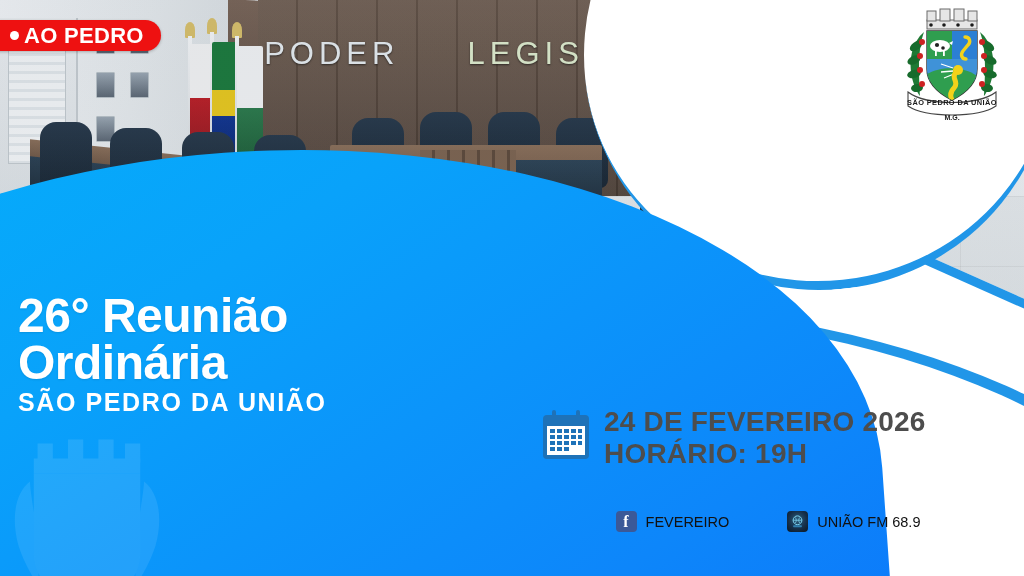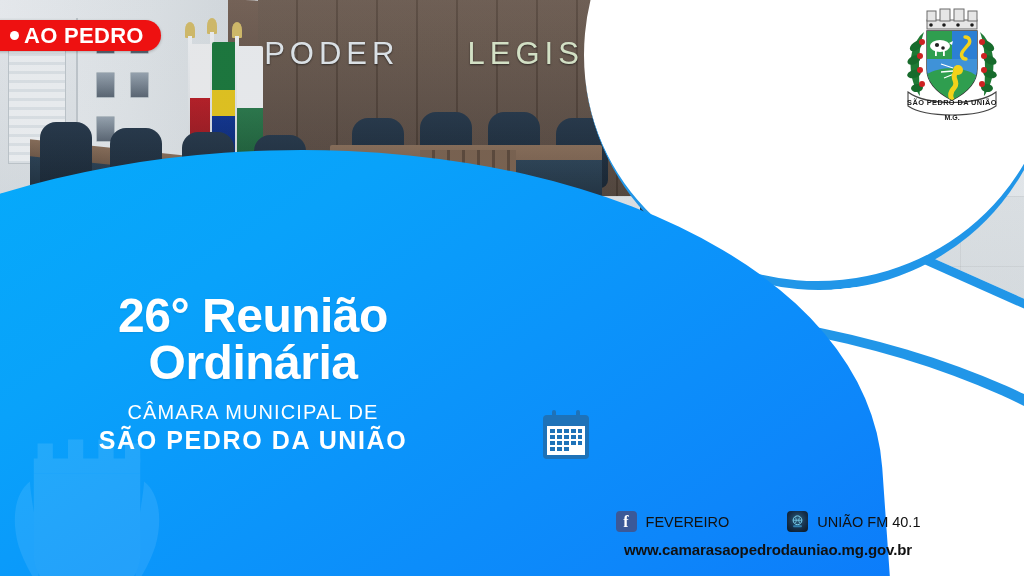--- a/index.html
+++ b/index.html
@@ -206,21 +206,21 @@
     height:31px;padding:0 17px 0 24px;
     background:#ee1111;
     border-radius:0 16px 16px 0;
     display:flex;align-items:center;gap:5px;
     color:#ffffff;font-weight:700;font-size:22px;letter-spacing:.3px;
     box-shadow:0 1px 3px rgba(0,0,0,.25);
   }
   .aovivo .dot{width:9px;height:9px;border-radius:50%;background:#fff;display:inline-block;}
 
   
-  .lefttext{position:absolute;left:18px;top:292px;width:470px;color:#fff;text-align:center;}
+  .lefttext{position:absolute;left:18px;top:292px;width:470px;color:#fff;}
   .h1{
     font-size:48px;line-height:.98;font-weight:700;letter-spacing:-0.5px;
     margin:0;text-shadow:0 1px 2px rgba(0,0,0,.10);
   }
   .sub1{
     margin-top:15px;font-size:20px;font-weight:400;letter-spacing:1.1px;
   }
   .sub2{
     margin-top:2px;font-size:25px;font-weight:700;letter-spacing:1.6px;
   }
@@ -465,21 +465,20 @@
   </div>
 
   <div class="aovivo">
     <span class="dot"></span>
     <span>AO PEDRO</span>
   </div>
 
   <div class="lefttext">
     <div class="h1">26° Reunião</div>
     <div class="h1">Ordinária</div>
-    <div class="sub1">CÂMARA MUNICIPAL DE</div>
     <div class="sub2">SÃO PEDRO DA UNIÃO</div>
   </div>
 
   <div class="dateblock">
     <svg class="calicon" viewBox="0 0 48 50" aria-hidden="true">
       <rect x="10" y="0" width="4" height="9" rx="2" fill="#1E72B8"></rect>
       <rect x="34" y="0" width="4" height="9" rx="2" fill="#1E72B8"></rect>
       <rect x="1" y="5" width="46" height="44" rx="4" fill="#1E72B8"></rect>
       <rect x="5" y="16" width="38" height="29" fill="#ffffff"></rect>
       <g fill="#1E72B8">
@@ -496,40 +495,43 @@
         <rect x="8" y="31" width="5" height="4"></rect>
           <rect x="15" y="31" width="5" height="4"></rect>
         <rect x="22" y="31" width="5" height="4"></rect>
           <rect x="29" y="31" width="5" height="4"></rect>
         <rect x="36" y="31" width="4" height="4"></rect>
         <rect x="8" y="37" width="5" height="4"></rect>
           <rect x="15" y="37" width="5" height="4"></rect>
         <rect x="22" y="37" width="5" height="4"></rect>
       </g>
     </svg>
+    <div class="datetext">
+      <div>24 DE FEVEREIRO 2026</div>
+      <div>HORÁRIO: 19H</div>
+    </div>
   </div>
 
   <div class="footer">
     <div class="f-row">
       <div class="f-item">
         <span class="fb-icon">f</span>
         <span>FEVEREIRO</span>
       </div>
       <div class="f-item">
         <span class="radio-icon">
           <svg width="15" height="15" viewBox="0 0 24 24" aria-hidden="true">
             <circle cx="12" cy="10" r="7" fill="none" stroke="#7fd4ef" stroke-width="1.6"></circle>
             <path d="M5 10h14M8.5 5.5c2 3 2 6 0 9M15.5 5.5c-2 3-2 6 0 9" stroke="#7fd4ef" stroke-width="1.2" fill="none"></path>
             <rect x="5" y="18" width="14" height="3" rx="1" fill="#2f7fae"></rect>
           </svg>
         </span>
-        <span>UNIÃO FM 40.1</span>
+        <span>UNIÃO FM 68.9</span>
       </div>
     </div>
-    <div class="f-line3">www.camarasaopedrodauniao.mg.gov.br</div>
   </div>
 
   <div class="coat">
     <svg viewBox="0 0 132 132" width="132" height="132" aria-hidden="true">
 
       <g>
         <rect x="41" y="18" width="50" height="9" fill="#e6e6e6" stroke="#6b6b6b" stroke-width="1"></rect>
         <rect x="41" y="9" width="9" height="10" fill="#e6e6e6" stroke="#6b6b6b" stroke-width="1"></rect>
         <rect x="54" y="7" width="10" height="12" fill="#e6e6e6" stroke="#6b6b6b" stroke-width="1"></rect>
         <rect x="68" y="7" width="10" height="12" fill="#e6e6e6" stroke="#6b6b6b" stroke-width="1"></rect>

